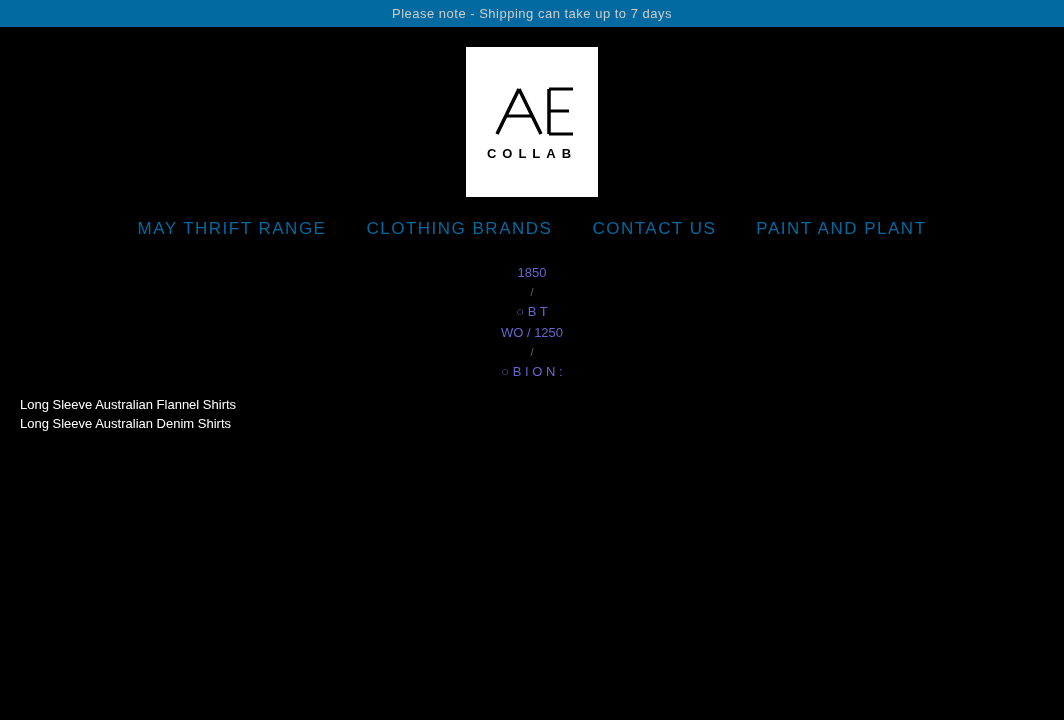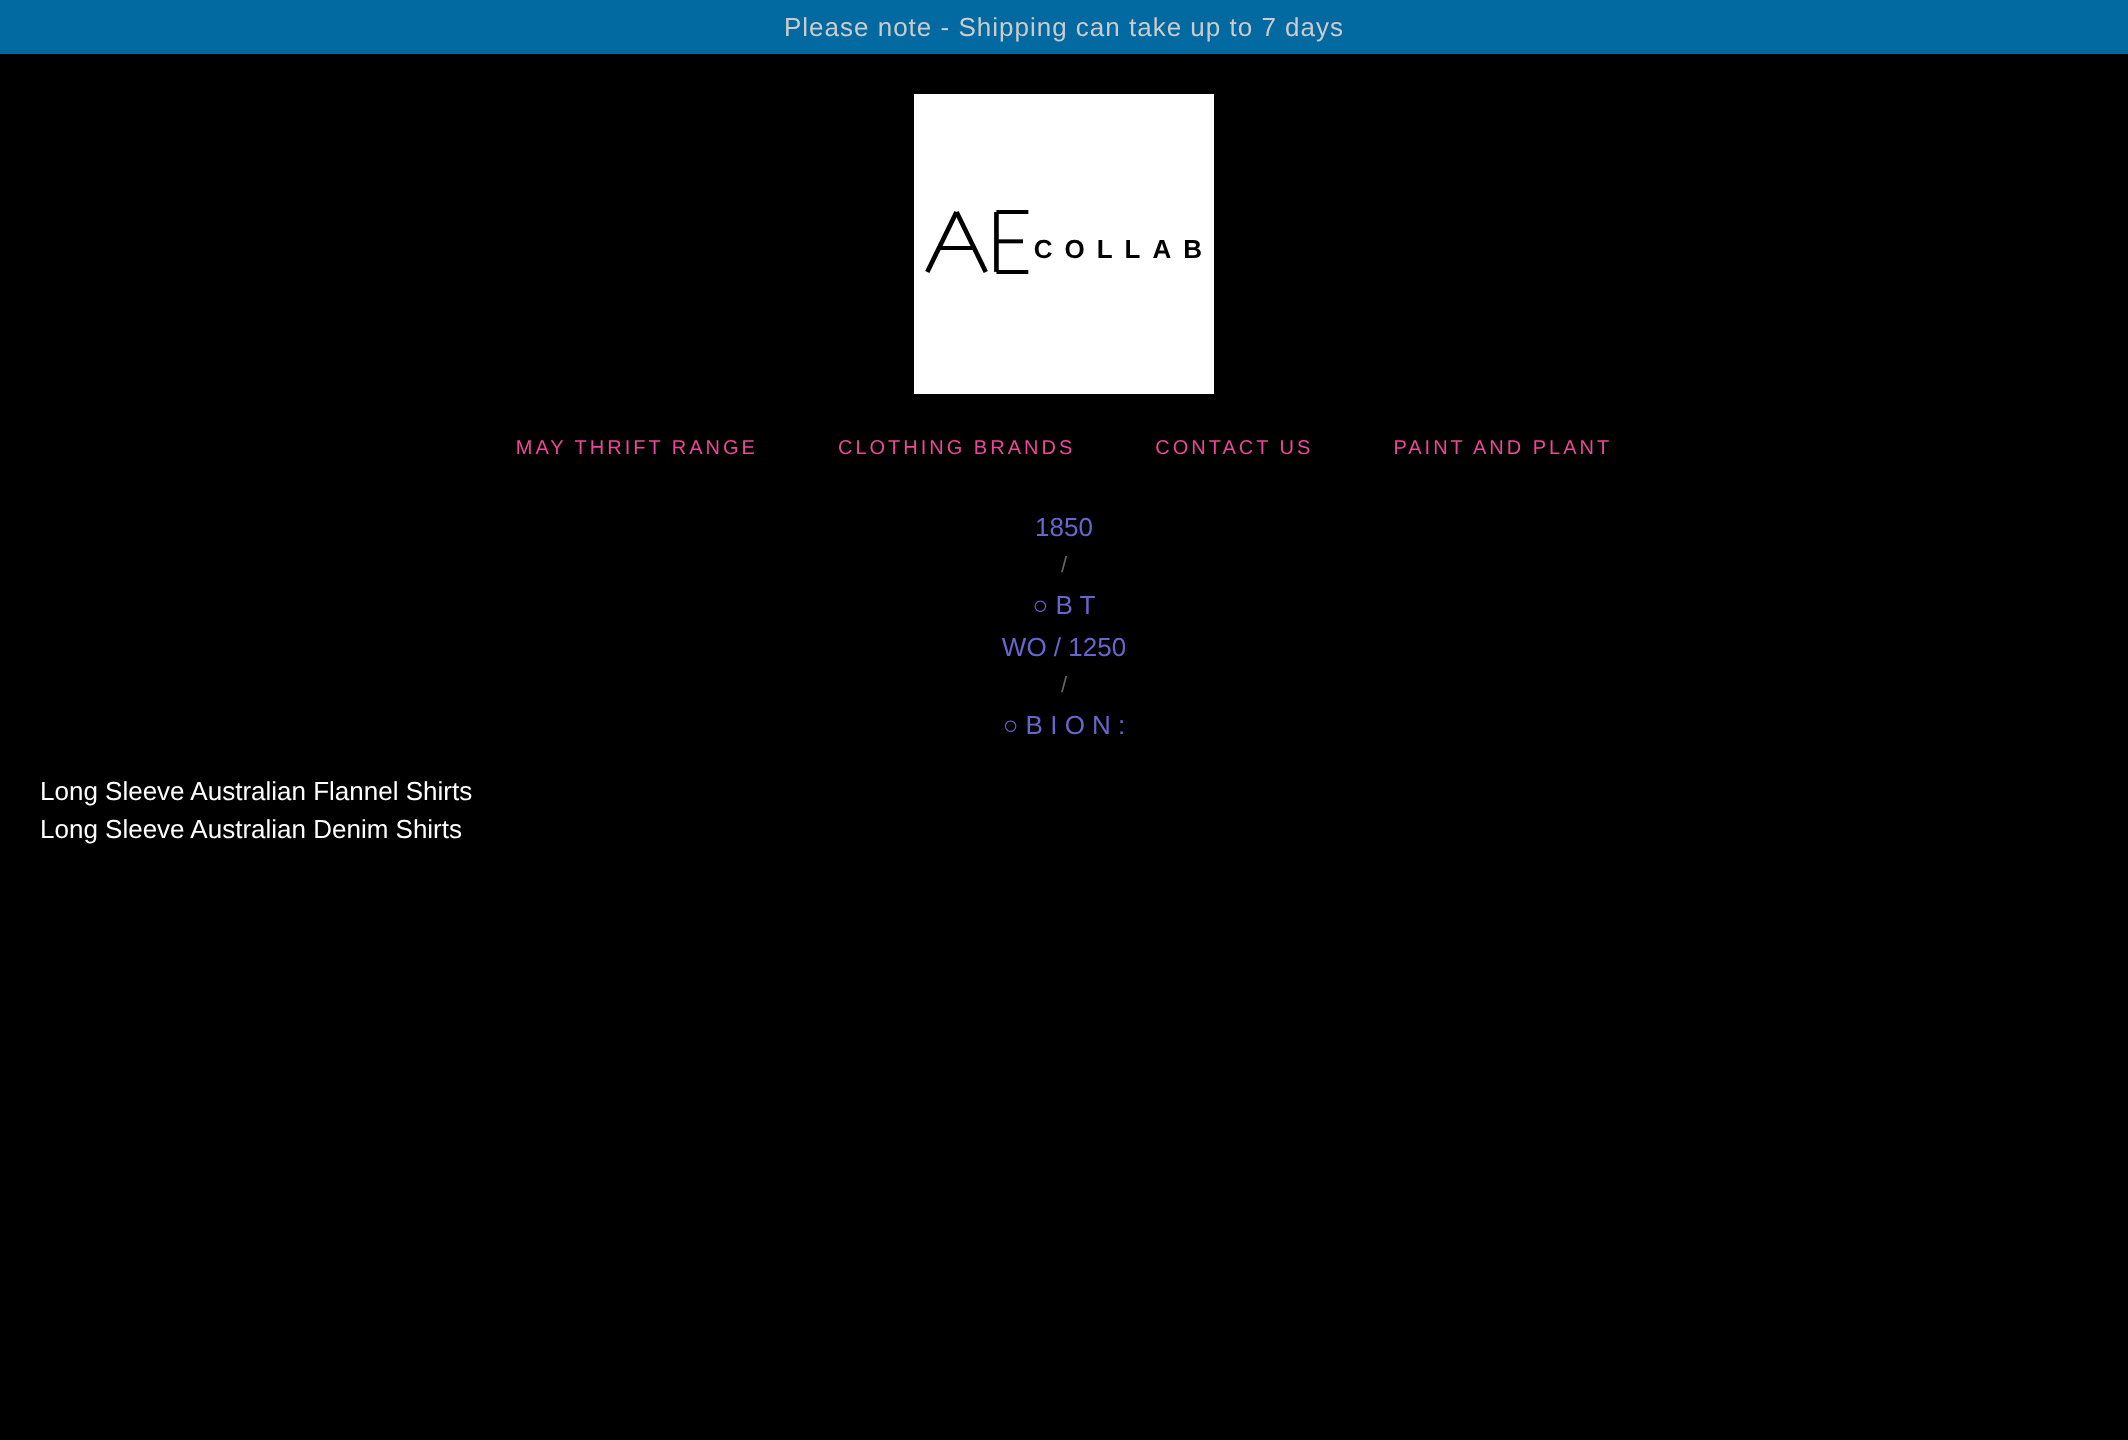--- a/index.html
+++ b/index.html
@@ -24,25 +24,25 @@
 
     
     .header {
       display: flex;
       justify-content: center;
       align-items: center;
       padding: 20px 0 10px 0;
     }
 
     .logo-box {
-      width: 150px;
+      width: 132px;
       height: 150px;
       background: #fff;
       display: flex;
-      flex-direction: row;
+      flex-direction: column;
       align-items: center;
       justify-content: center;
     }
 
     .logo-collab {
       font-size: 13px;
       letter-spacing: 6px;
       color: #000;
       margin-top: 4px;
       font-weight: 600;
@@ -51,22 +51,22 @@
     
     .nav {
       display: flex;
       justify-content: center;
       align-items: center;
       gap: 40px;
       padding: 12px 0 8px 0;
     }
 
     .nav-item {
-      color: #ec4899;
-      font-size: 10px;
+      color: #0369a1;
+      font-size: 17px;
       letter-spacing: 1.5px;
       text-transform: uppercase;
       cursor: pointer;
       text-decoration: none;
     }
 
     
     .page-path {
       display: flex;
       align-items: center;

